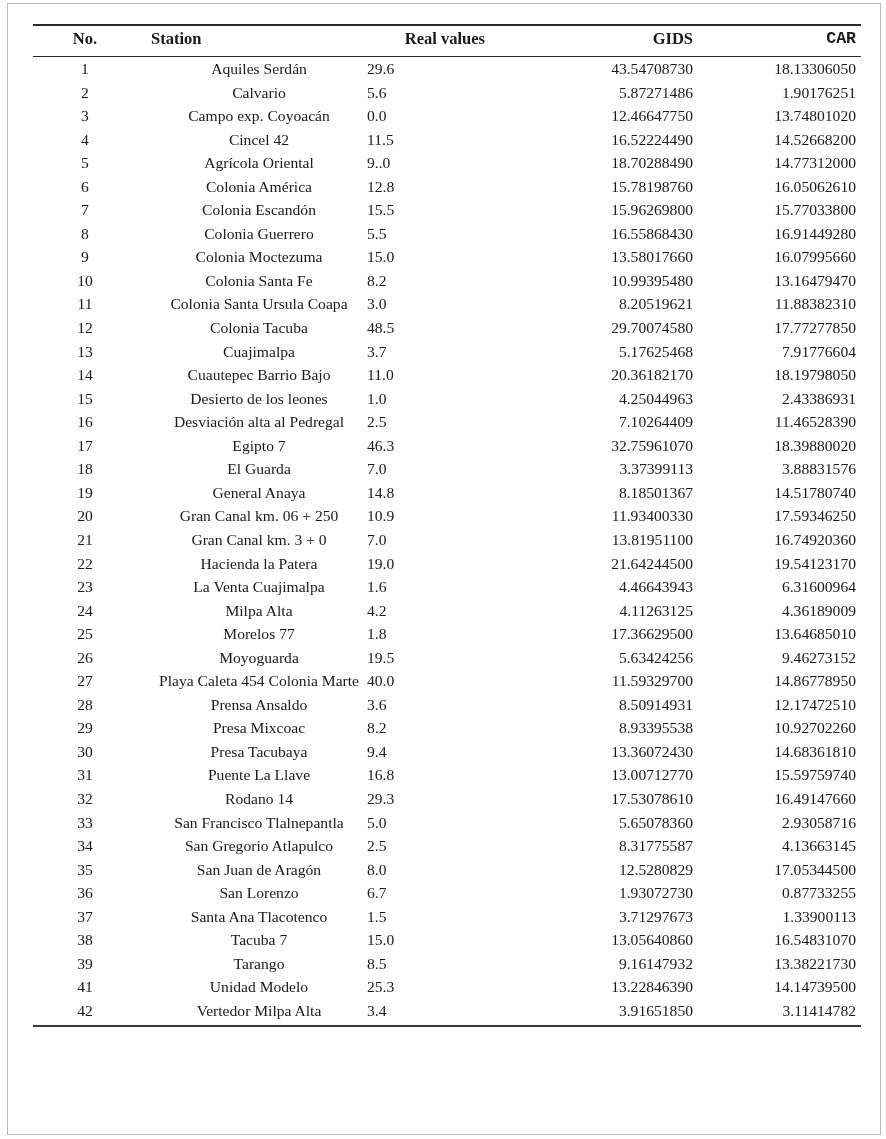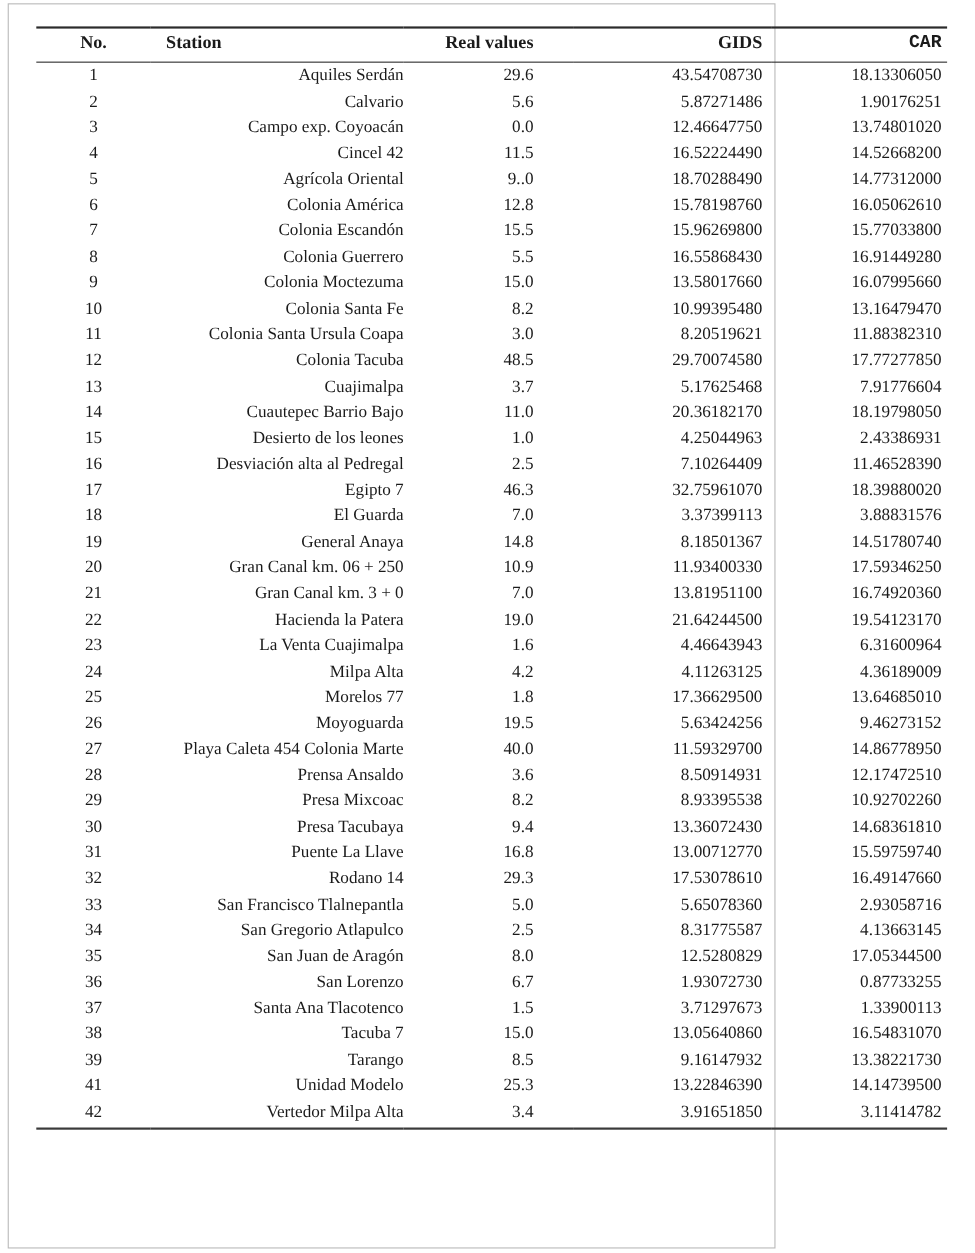--- a/index.html
+++ b/index.html
@@ -12,21 +12,21 @@
     height: 1139px;
     font-family: "Liberation Serif", "DejaVu Serif", serif;
     color: #1a1a1a;
     overflow: hidden;
   }
 
   #table-frame {
     position: absolute;
     left: 7px;
     top: 3px;
-    width: 698px;
+    width: 874px;
     height: 1132px;
     border: 1px solid #b9b9b9;
     box-sizing: border-box;
     background: #ffffff;
   }
 
   #table-inner {
     position: absolute;
     left: 25px;
     top: 20px;
@@ -62,22 +62,22 @@
   th.h-car     { text-align: right; padding-right: 5px; font-family: Liberation Mono, monospace; }
 
   tbody td {
     font-size: 15.6px;
     padding: 3.05px 0;
     line-height: 1.12;
     white-space: nowrap;
   }
 
   td.cell-no      { text-align: center; }
-  td.cell-station { text-align: right; padding-left: 14px; }
-  td.cell-real    { text-align: right; padding-right: 36px; }
+  td.cell-station { text-align: center; padding-left: 14px; }
+  td.cell-real    { text-align: left; padding-right: 36px; }
   td.cell-gids    { text-align: right; padding-right: 8px; }
   td.cell-car     { text-align: right; padding-right: 5px; }
 
   tbody tr:last-child td {
     border-bottom: 2.4px solid #3a3a3a;
     padding-bottom: 6px;
   }
 </style>
 </head>
 <body>

